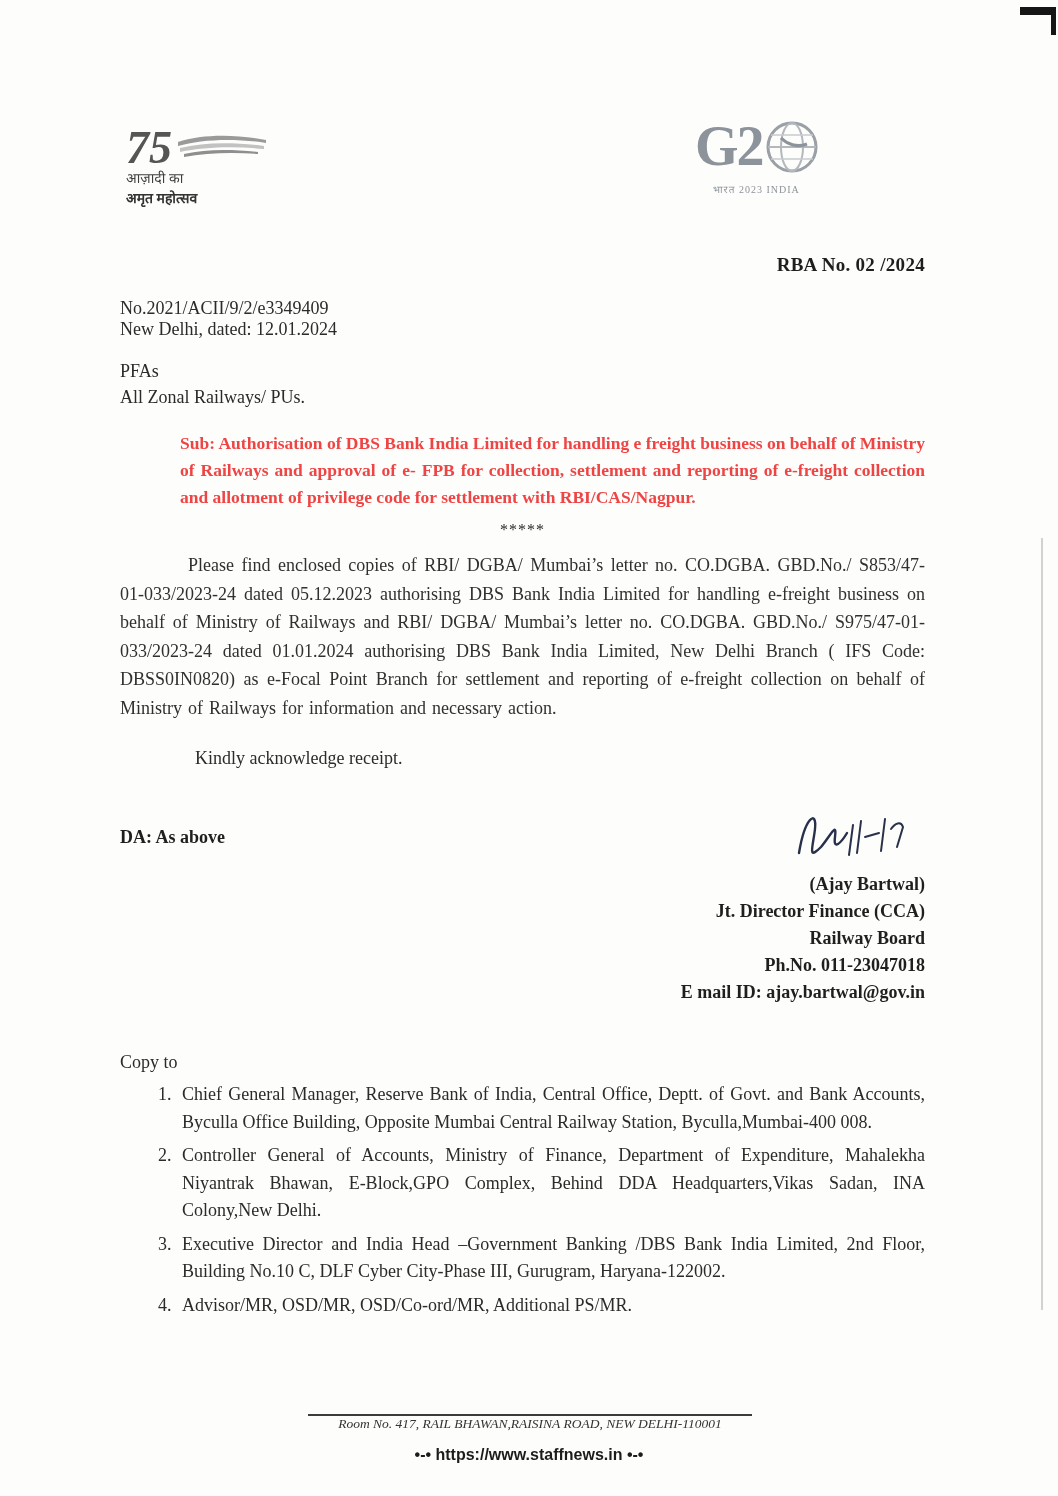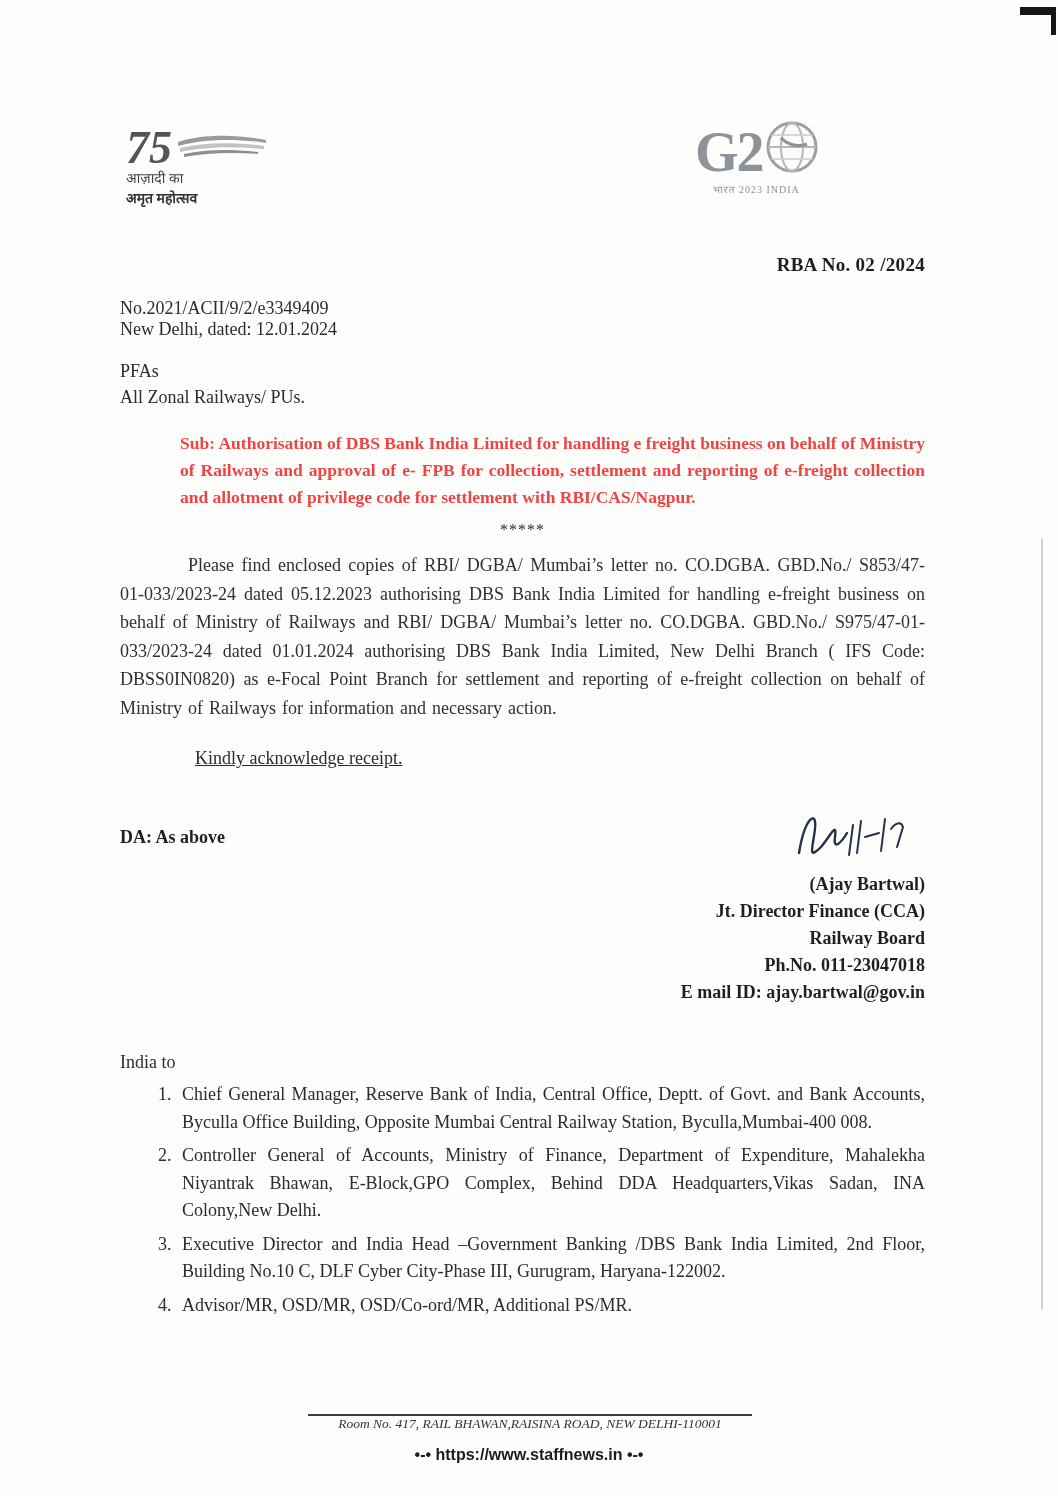--- a/index.html
+++ b/index.html
@@ -17,34 +17,34 @@
   
   .header{position:relative;height:98px;margin-top:126px;}
   .logo-75{position:absolute;left:6px;top:2px;width:180px;color:#4a4a4a;}
   .logo-75 .num-row{display:flex;align-items:flex-start;}
   .logo-75 .num{font-size:46px;font-weight:bold;font-style:italic;line-height:40px;color:#555;}
   .logo-75 .swoosh{margin-left:4px;margin-top:6px;}
   .logo-75 .l1{font-size:14px;margin-top:0px;color:#3f3f3f;}
   .logo-75 .l2{font-size:14px;font-weight:bold;color:#333;margin-top:1px;}
   .hdr-center{position:absolute;left:220px;top:2px;font-size:17px;line-height:27px;color:#3a3a3a;}
   .g20{position:absolute;left:575px;top:-8px;width:200px;color:#9aa0a6;}
-  .g20 .mark{display:flex;align-items:flex-end;}
+  .g20 .mark{display:flex;align-items:flex-start;}
   .g20 .g2{font-size:56px;font-weight:bold;letter-spacing:-2px;line-height:56px;color:#8d939a;}
   .g20 .caption{font-size:10px;color:#8d939a;margin-top:2px;margin-left:18px;letter-spacing:1px;}
 
   
   .rba{margin-top:30px;text-align:right;font-weight:bold;font-size:19px;color:#1e1e1e;letter-spacing:.3px;}
   .ref-row{display:flex;justify-content:space-between;margin-top:22px;font-size:18px;color:#2b2b2b;flex-direction:column;}
   .addressee{margin-top:18px;font-size:18px;line-height:26px;color:#2b2b2b;}
 
   
   .subject{margin:20px 0 0 60px;font-weight:bold;font-size:17.5px;line-height:27px;text-align:justify;color:#ef4444;font-family:Liberation Serif, serif;}
   .stars{margin-top:10px;text-align:center;font-size:16px;letter-spacing:1px;color:#2b2b2b;}
   .body-para{margin-top:12px;font-size:18px;line-height:28.5px;text-align:justify;text-indent:68px;color:#303030;word-spacing:1.5px;}
-  .kindly{margin-top:26px;margin-left:75px;font-size:18px;color:#2b2b2b;text-decoration:underline;}
+  .kindly{margin-top:26px;margin-left:75px;font-size:18px;color:#2b2b2b;}
 
   
   .sig-row{display:flex;justify-content:space-between;margin-top:34px;}
   .da{font-weight:bold;font-size:18px;margin-top:24px;color:#1f1f1f;}
   .sig-block{text-align:right;font-weight:bold;font-size:18px;line-height:27px;color:#1f1f1f;}
   .sig-scrawl{display:block;margin-left:auto;margin-right:14px;}
 
   
   .copy{margin-top:46px;font-size:18px;color:#2b2b2b;}
   .copy-label{font-size:18px;}
@@ -140,21 +140,21 @@
         </svg>
         <div>(Ajay Bartwal)</div>
         <div>Jt. Director Finance (CCA)</div>
         <div>Railway Board</div>
         <div>Ph.No. 011-23047018</div>
         <div>E mail ID: ajay.bartwal@gov.in</div>
       </div>
     </div>
 
     <div class="copy">
-      <div class="copy-label">India to</div>
+      <div class="copy-label">Copy to</div>
       <ol class="copy-list">
         <li>Chief General Manager, Reserve Bank of India, Central Office, Deptt. of Govt. and Bank Accounts, Byculla Office Building, Opposite Mumbai Central Railway Station, Byculla,Mumbai-400 008.</li>
         <li>Controller General of Accounts, Ministry of Finance, Department of Expenditure, Mahalekha Niyantrak Bhawan, E-Block,GPO Complex, Behind DDA Headquarters,Vikas Sadan, INA Colony,New Delhi.</li>
         <li>Executive Director and India Head –Government Banking /DBS Bank India Limited, 2nd Floor, Building No.10 C, DLF Cyber City-Phase III, Gurugram, Haryana-122002.</li>
         <li>Advisor/MR, OSD/MR, OSD/Co-ord/MR, Additional PS/MR.</li>
       </ol>
     </div>
 
   </div>
 

